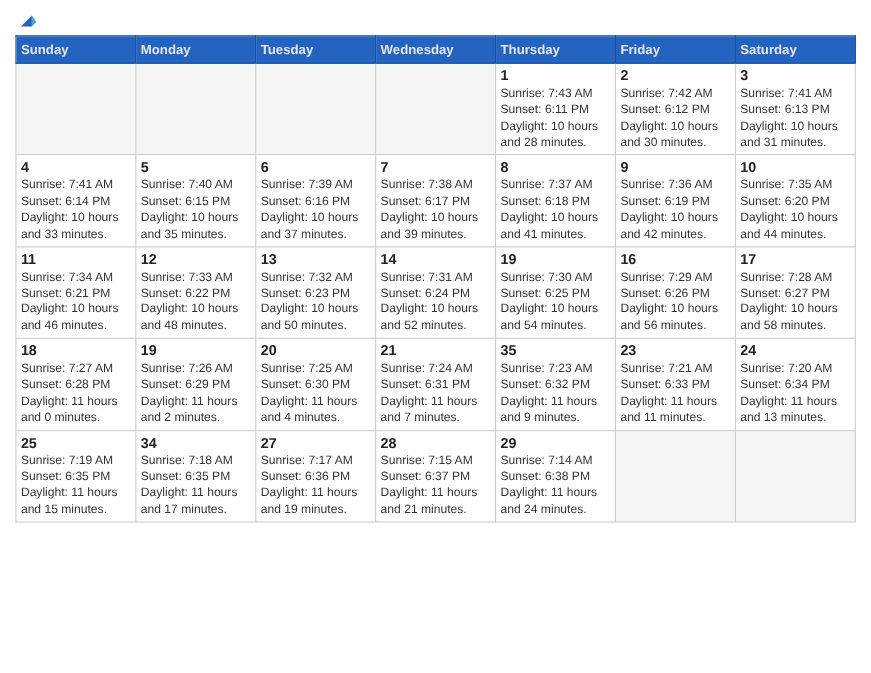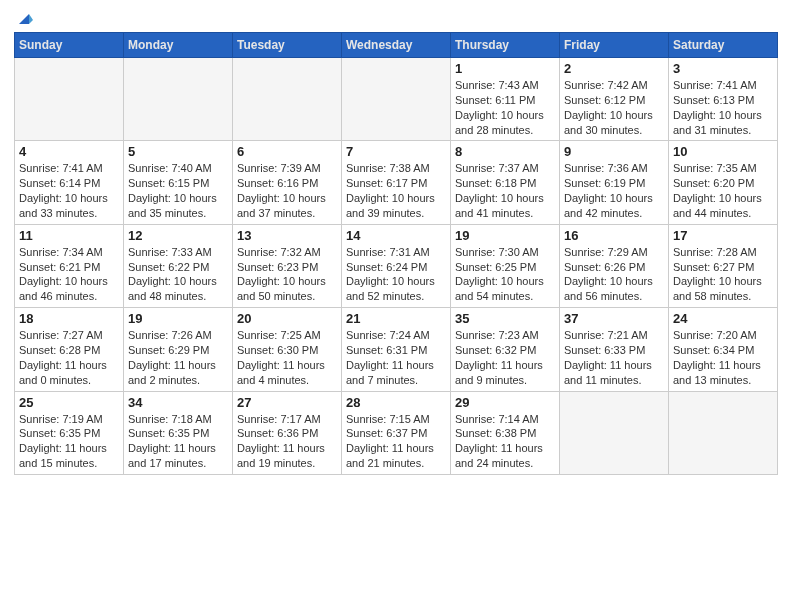--- a/index.html
+++ b/index.html
@@ -219,21 +219,21 @@
           </td>
           <td>
             <div class="day-number">21</div>
             <div class="day-info">Sunrise: 7:24 AM<br>Sunset: 6:31 PM<br>Daylight: 11 hours<br>and 7 minutes.</div>
           </td>
           <td>
             <div class="day-number">35</div>
             <div class="day-info">Sunrise: 7:23 AM<br>Sunset: 6:32 PM<br>Daylight: 11 hours<br>and 9 minutes.</div>
           </td>
           <td>
-            <div class="day-number">37</div>
+            <div class="day-number">23</div>
             <div class="day-info">Sunrise: 7:21 AM<br>Sunset: 6:33 PM<br>Daylight: 11 hours<br>and 11 minutes.</div>
           </td>
           <td>
             <div class="day-number">24</div>
             <div class="day-info">Sunrise: 7:20 AM<br>Sunset: 6:34 PM<br>Daylight: 11 hours<br>and 13 minutes.</div>
           </td>
         </tr>
         <tr>
           <td>
             <div class="day-number">25</div>

